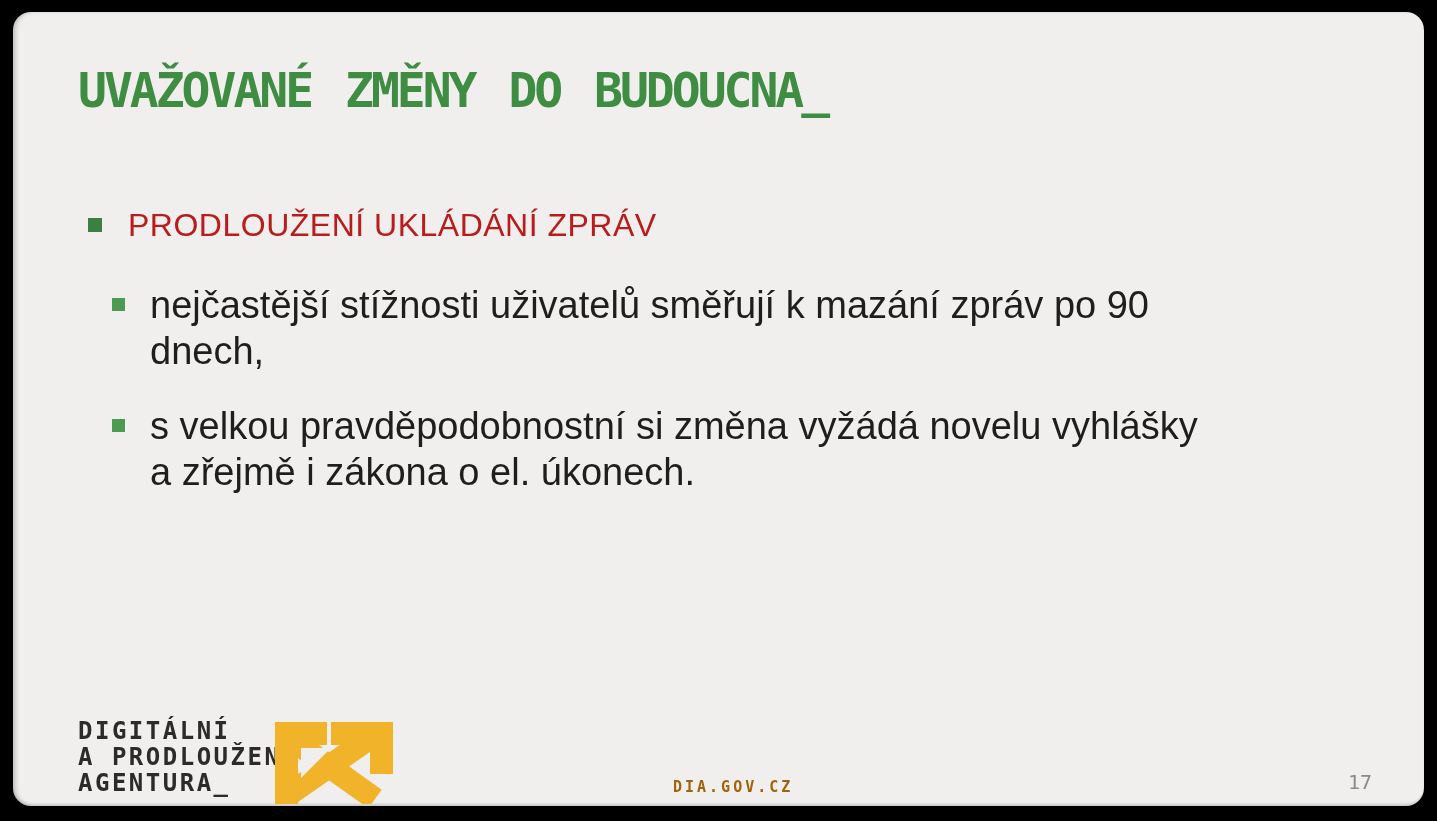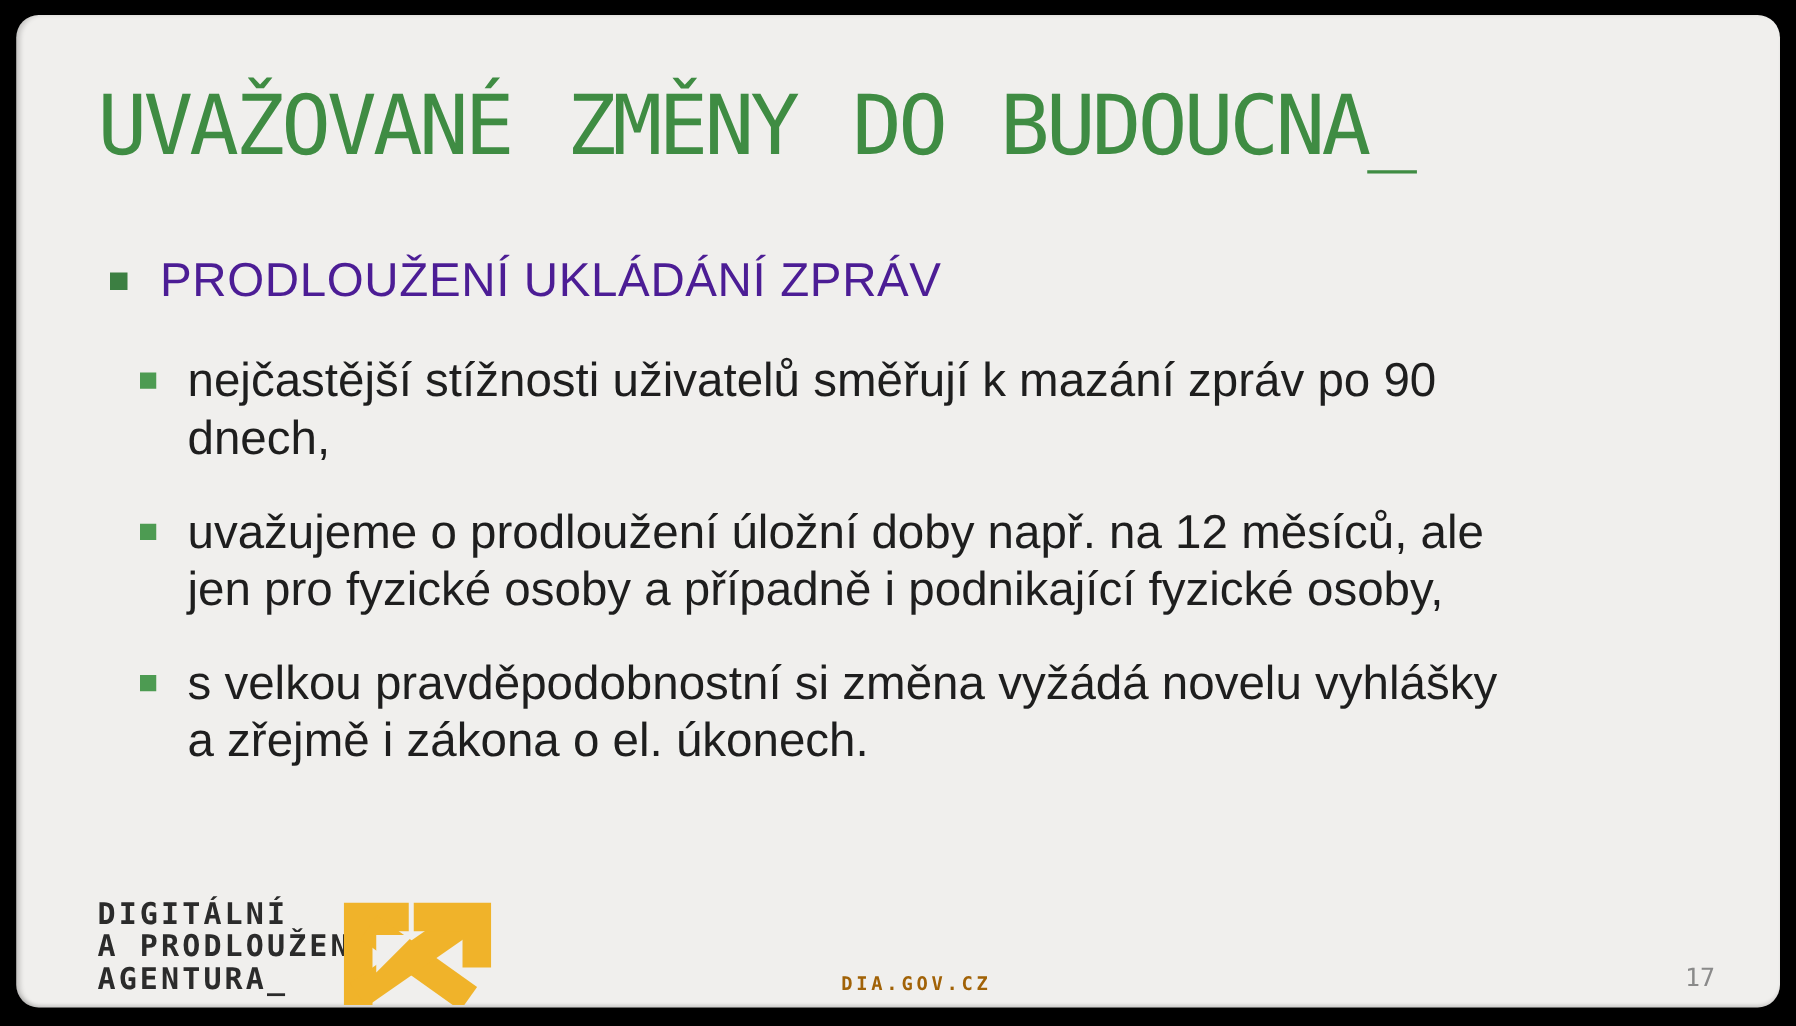--- a/index.html
+++ b/index.html
@@ -18,22 +18,22 @@
     position: absolute;
     left: 13px; top: 12px; right: 13px; bottom: 15px;
     background: #f0efed;
     border-radius: 18px;
     box-shadow: inset 4px 0 4px -1px rgba(0,0,0,0.18), inset 0 -3px 3px -1px rgba(0,0,0,0.12);
   }
   .title {
     position: absolute;
     left: 65px; top: 48px;
     font-family: "DejaVu Sans Mono", monospace;
-    font-weight: normal;
-    font-size: 66px;
+    font-weight: bold;
+    font-size: 48px;
     letter-spacing: -3px;
     word-spacing: 8px;
     line-height: 1.25;
     color: #3f8c43;
     white-space: nowrap;
     text-align: center;
   }
   .heading-row {
     position: absolute;
     left: 75px; top: 190px;
@@ -43,22 +43,22 @@
   }
   .bullet-sq {
     flex: 0 0 auto;
     width: 14px; height: 14px;
     margin-top: 16px;
     background: #3c7f42;
   }
   .bullet-sq.sub { background: #4d9b52; width: 13px; height: 13px; }
   .heading-text {
     margin-left: 26px;
-    font-size: 38px;
-    color: #4c1d95;
+    font-size: 32px;
+    color: #b91c1c;
     letter-spacing: 0.5px;
   }
   .sub-list {
     position: absolute;
     left: 99px; top: 270px;
     list-style: none;
     width: 1130px;
   }
   .sub-list li {
     display: flex;
@@ -118,24 +118,20 @@
       <span class="heading-text">PRODLOUŽENÍ UKLÁDÁNÍ ZPRÁV</span>
     </div>
 
     <ul class="sub-list">
       <li>
         <span class="bullet-sq sub"></span>
         <span class="sub-text">nejčastější stížnosti uživatelů směřují k mazání zpráv po 90 dnech,</span>
       </li>
       <li>
         <span class="bullet-sq sub"></span>
-        <span class="sub-text">uvažujeme o prodloužení úložní doby např. na 12 měsíců, ale jen pro fyzické osoby a případně i podnikající fyzické osoby,</span>
-      </li>
-      <li>
-        <span class="bullet-sq sub"></span>
         <span class="sub-text">s velkou pravděpodobnostní si změna vyžádá novelu vyhlášky a zřejmě i zákona o el. úkonech.</span>
       </li>
     </ul>
 
     <div class="footer-agency">
       <div>DIGITÁLNÍ</div>
       <div>A PRODLOUŽENÍ</div>
       <div>AGENTURA_</div>
     </div>
 

